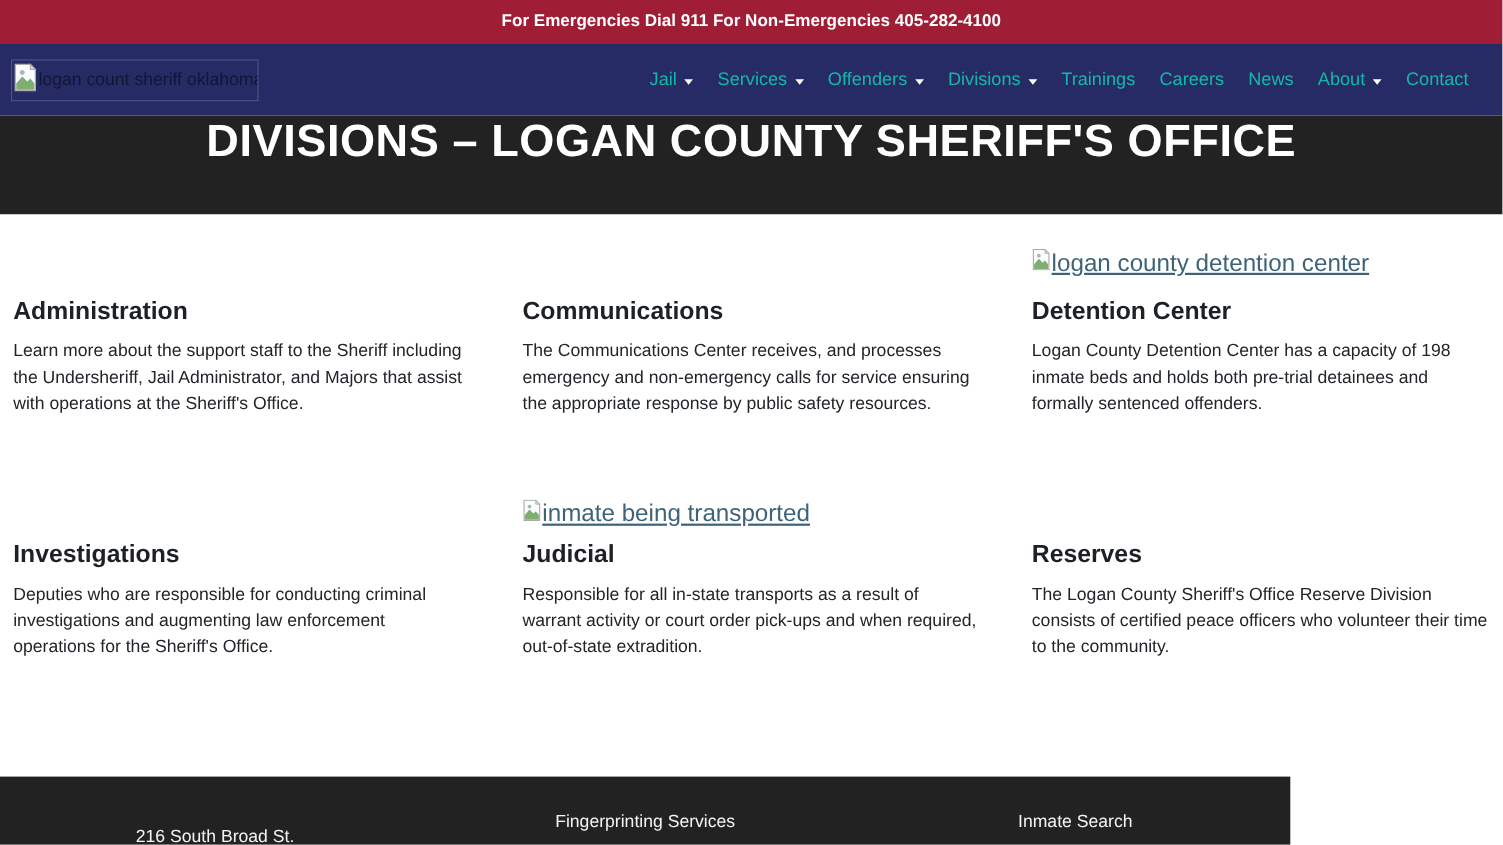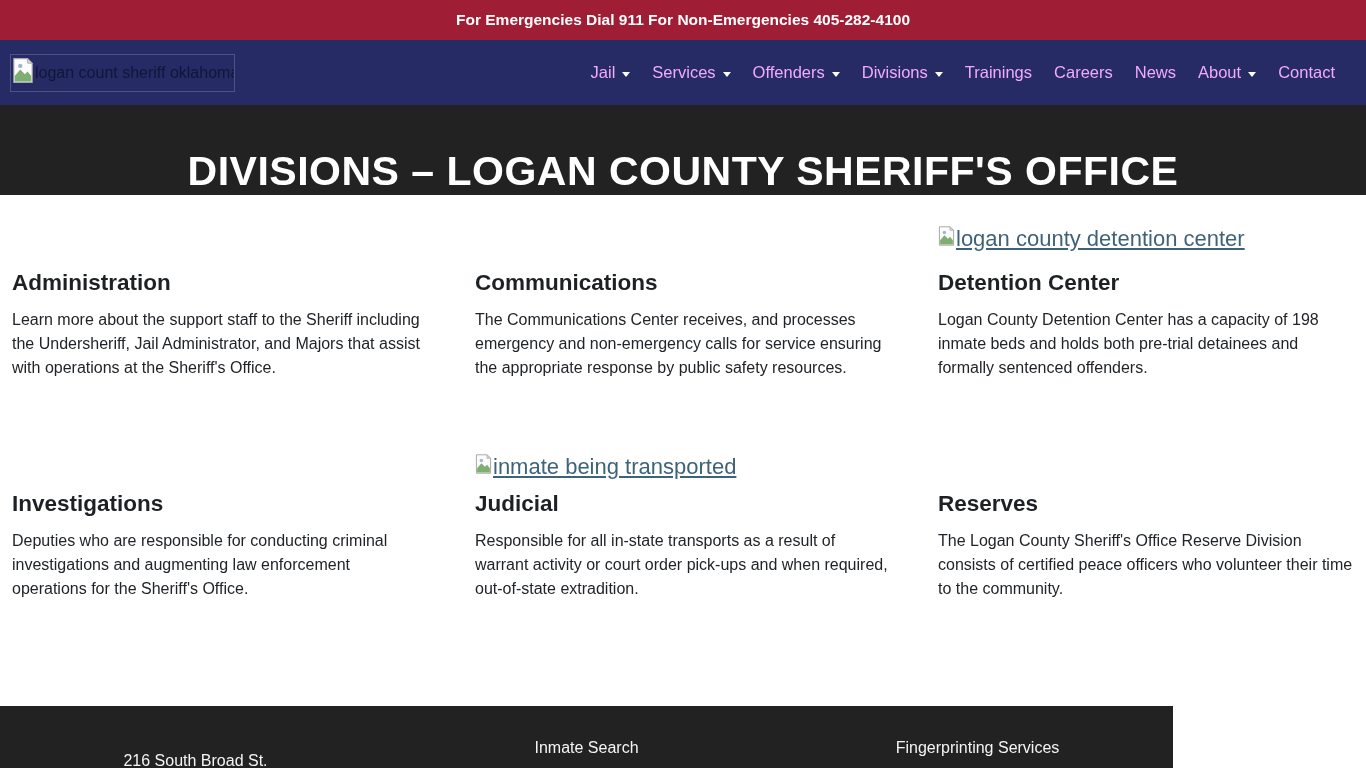--- a/index.html
+++ b/index.html
@@ -24,33 +24,33 @@
   }
   .logo {
     display: flex; align-items: center; width: 225px; height: 38px;
     border: 1px solid rgba(150,160,195,0.35); padding: 0 1px;
     color: #101636; font-size: 16px; white-space: nowrap; overflow: hidden;
     text-decoration: none; cursor: pointer;
   }
   .logo .bimg { flex: 0 0 auto; margin-right: 1px; }
   .nav { margin-left: auto; display: flex; align-items: center; }
   .nav a {
-    color: #f0abfc; text-decoration: none; font-size: 16.5px;
+    color: #14b8a6; text-decoration: none; font-size: 16.5px;
     padding: 8px 11px; display: flex; align-items: center; cursor: pointer;
   }
   .caret {
     display: inline-block; width: 0; height: 0;
     border-left: 4.5px solid transparent; border-right: 4.5px solid transparent;
     border-top: 5px solid #fff; margin-left: 7px; margin-top: 3px;
   }
 
   
   .hero {
     height: 90px; background: #222222;
-    display: flex; align-items: flex-end; justify-content: center;
+    display: flex; align-items: flex-start; justify-content: center;
   }
   .hero h1 { color: #fff; font-size: 41px; font-weight: 700; margin: 0; letter-spacing: 0.5px; }
 
   
   .main { padding: 30px 12px 0; background: #fff; }
   .row { display: flex; gap: 47px; }
   .row-2 { margin-top: 73px; }
   .col { flex: 1; min-width: 0; }
   .img-slot { height: 45px; }
   .row-2 .img-slot { height: 38px; }
@@ -190,18 +190,18 @@
       <p>The Logan County Sheriff's Office Reserve Division consists of certified peace officers who volunteer their time to the community.</p>
     </div>
   </div>
 </div>
 
 <div class="footer">
   <div class="fcol">
     <span class="addr">216 South Broad St.</span>
   </div>
   <div class="fcol">
+    <a class="flink">Fingerprinting Services</a>
+  </div>
+  <div class="fcol">
     <a class="flink">Inmate Search</a>
   </div>
-  <div class="fcol">
-    <a class="flink">Fingerprinting Services</a>
-  </div>
 </div>
 
 </body></html>

